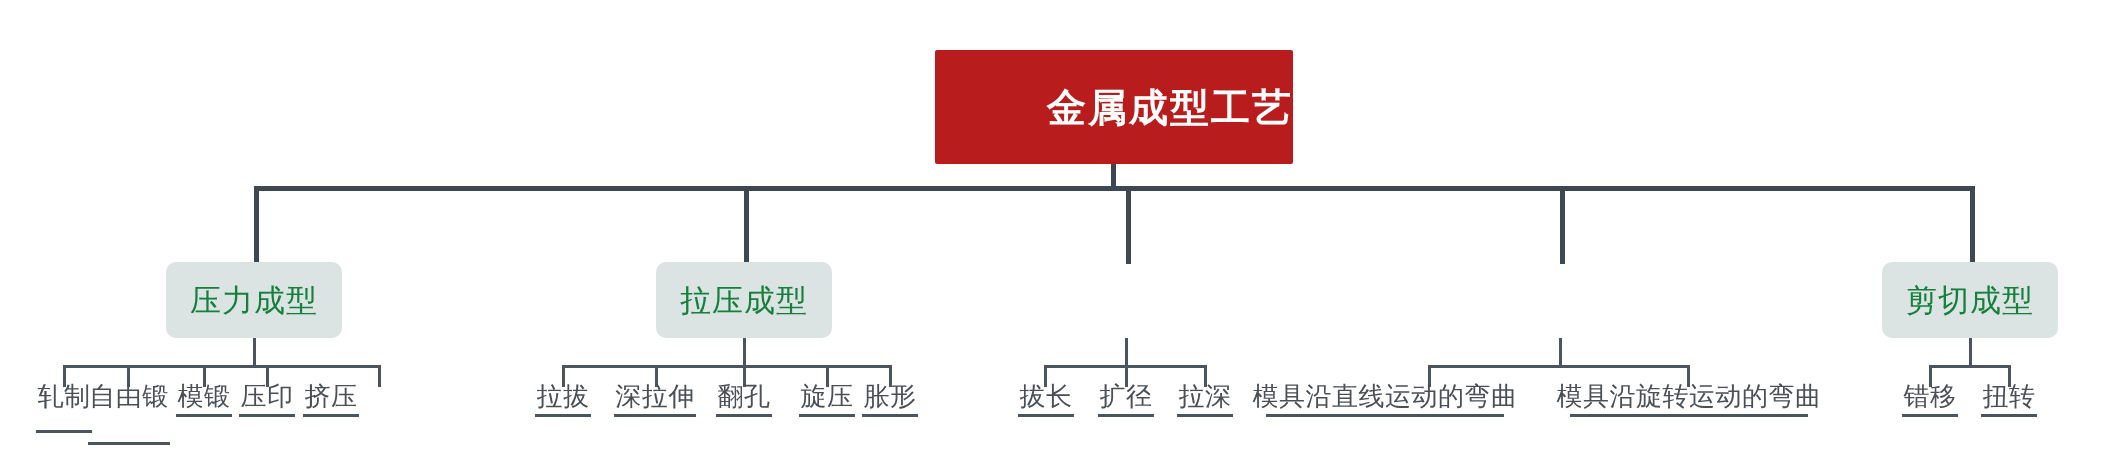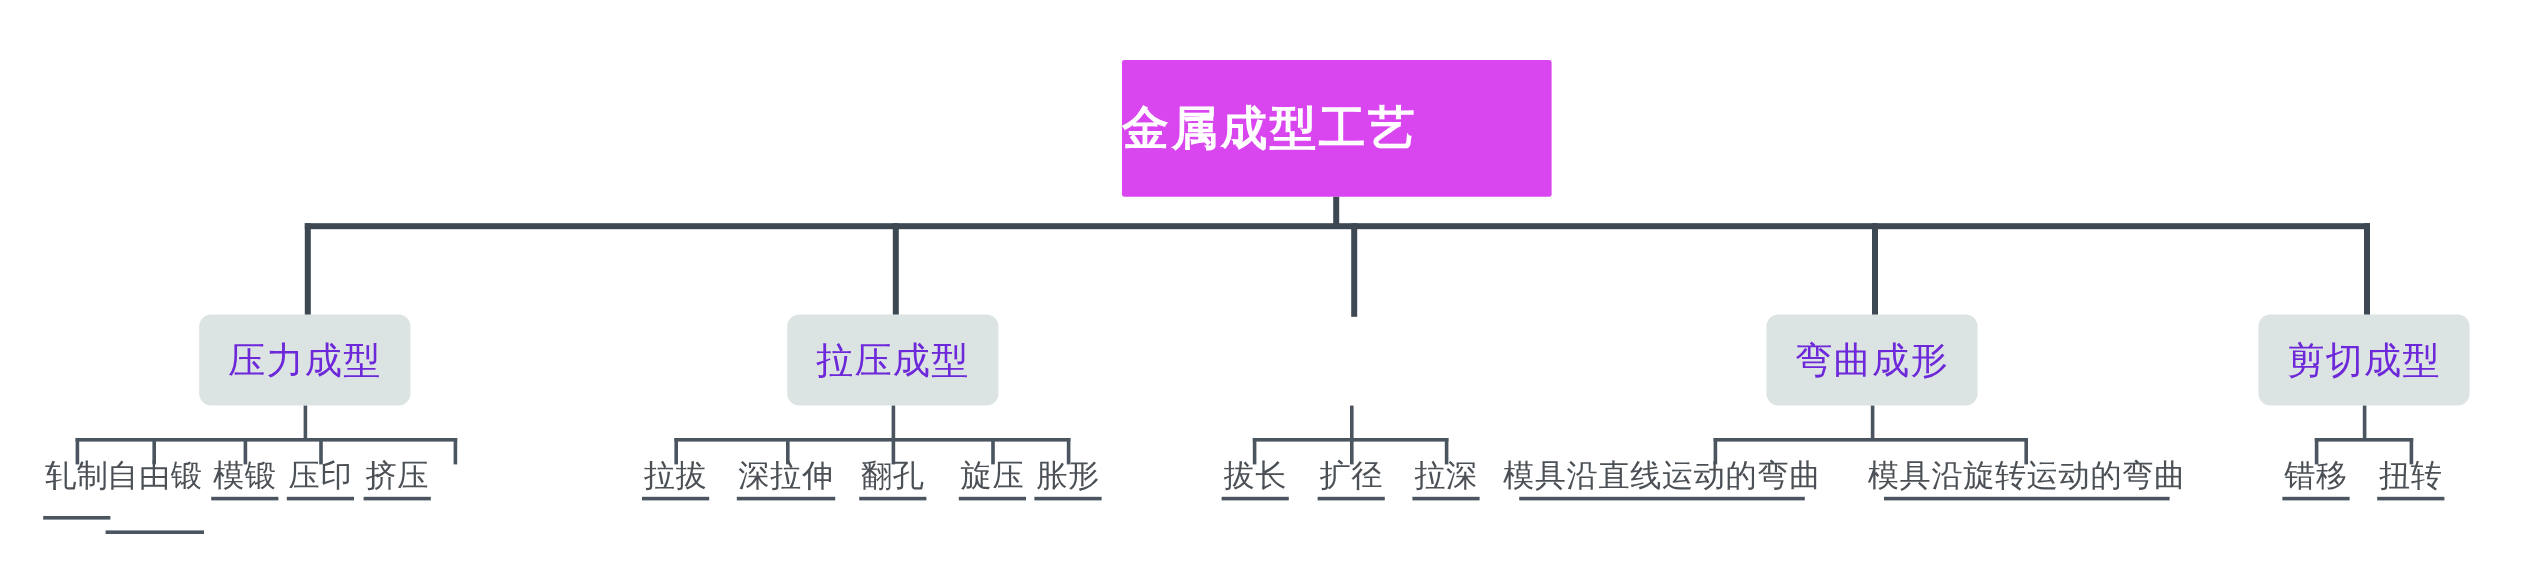--- a/index.html
+++ b/index.html
@@ -35,24 +35,24 @@
   .line2-h { height: 3px; }
   .line2-v { width: 3px; }
 
   
   .root-node {
     position: absolute;
     left: 935px;
     top: 50px;
     width: 358px;
     height: 114px;
-    background: #d946ef;
+    background: #b91c1c;
     display: flex;
     align-items: center;
-    justify-content: flex-start;
+    justify-content: flex-end;
     border-radius: 2px;
   }
   .root-node .label {
     color: #ffffff;
     font-size: 39px;
     font-weight: bold;
     letter-spacing: 2px;
     line-height: 1;
     white-space: nowrap;
   }
@@ -62,21 +62,21 @@
     position: absolute;
     top: 262px;
     height: 76px;
     background: #dce3e3;
     border-radius: 10px;
     display: flex;
     align-items: center;
     justify-content: center;
   }
   .l2-node .label {
-    color: #6d28d9;
+    color: #15803d;
     font-size: 31px;
     line-height: 1;
     white-space: nowrap;
     letter-spacing: 1px;
   }
 
   
   .leaf {
     position: absolute;
     top: 383px;
@@ -121,23 +121,20 @@
 
   <div class="l2-node" style="left:166px; width:176px;">
     <span class="label">压力成型</span>
   </div>
 
   <div class="l2-node" style="left:656px; width:176px;">
     <span class="label">拉压成型</span>
   </div>
 
 
-  <div class="l2-node" style="left:1472px; width:176px;">
-    <span class="label">弯曲成形</span>
-  </div>
 
   <div class="l2-node" style="left:1882px; width:176px;">
     <span class="label">剪切成型</span>
   </div>
 
   <div class="line2 line2-v" style="left:253px; top:338px; height:29px;"></div>
   <div class="line2 line2-h" style="left:63px; top:365px; width:318px;"></div>
   <div class="line2 line2-v" style="left:63px; top:365px; height:22px;"></div>
   <div class="line2 line2-v" style="left:127px; top:365px; height:22px;"></div>
   <div class="line2 line2-v" style="left:203px; top:365px; height:22px;"></div>

